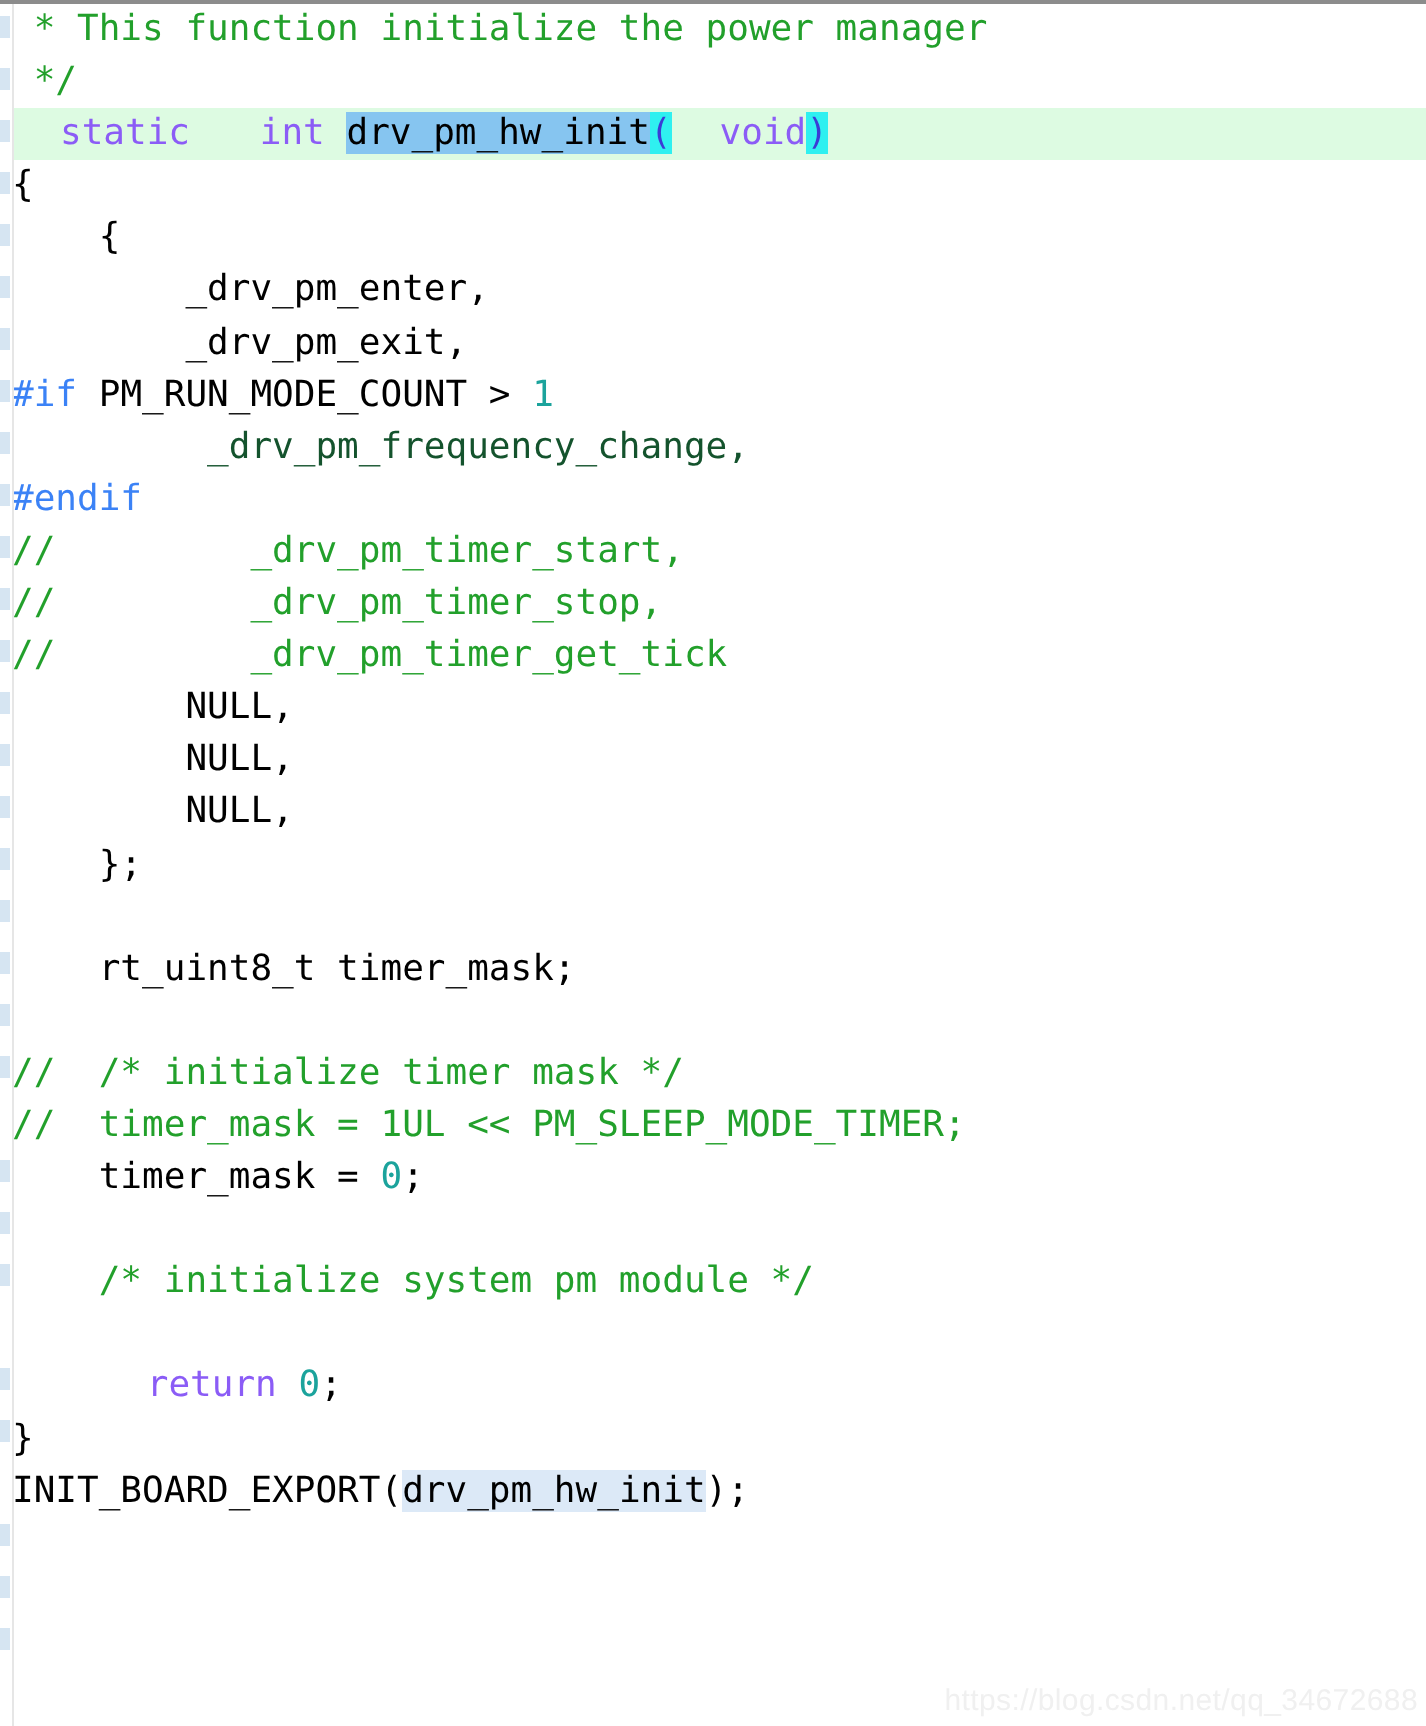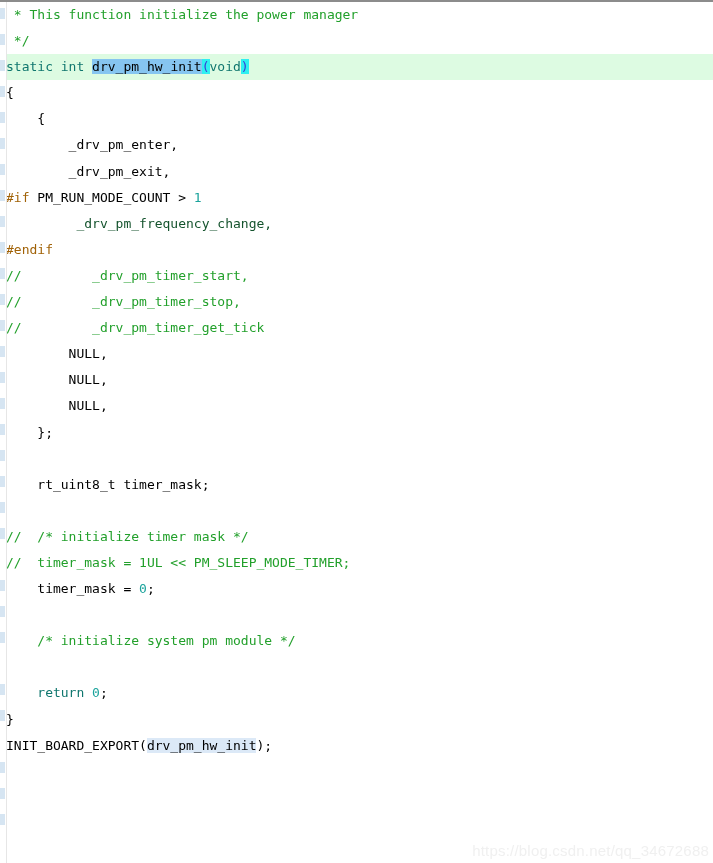--- a/index.html
+++ b/index.html
@@ -43,34 +43,34 @@
     top: 0;
     width: 713px;
     height: 861px;
     overflow: hidden;
   }
   .code-line {
     position: relative;
     height: 26.1px;
     line-height: 26.1px;
     white-space: pre;
-    font-size: 13px;
+    font-size: 18px;
     letter-spacing: 0px;
     color: #000000;
     padding-left: 6px;
     box-sizing: border-box;
   }
   .code-line.current {
     background: #ddfbe2;
   }
   .tok { white-space: pre; }
   .t-plain    { color: #000000; }
-  .t-keyword  { color: #0f766e; }
+  .t-keyword  { color: #8b5cf6; padding-left: 24px; }
   .t-comment  { color: #22a02b; }
-  .t-preproc  { color: #a16207; }
+  .t-preproc  { color: #3b82f6; }
   .t-number   { color: #1ba39c; }
   .t-inactive { color: #14532d; }
   .sel-word {
     background: #86c5f0;
     color: #000000;
   }
   .match-brace {
     background: #2ff0f0;
     color: #3b3bd6;
   }

